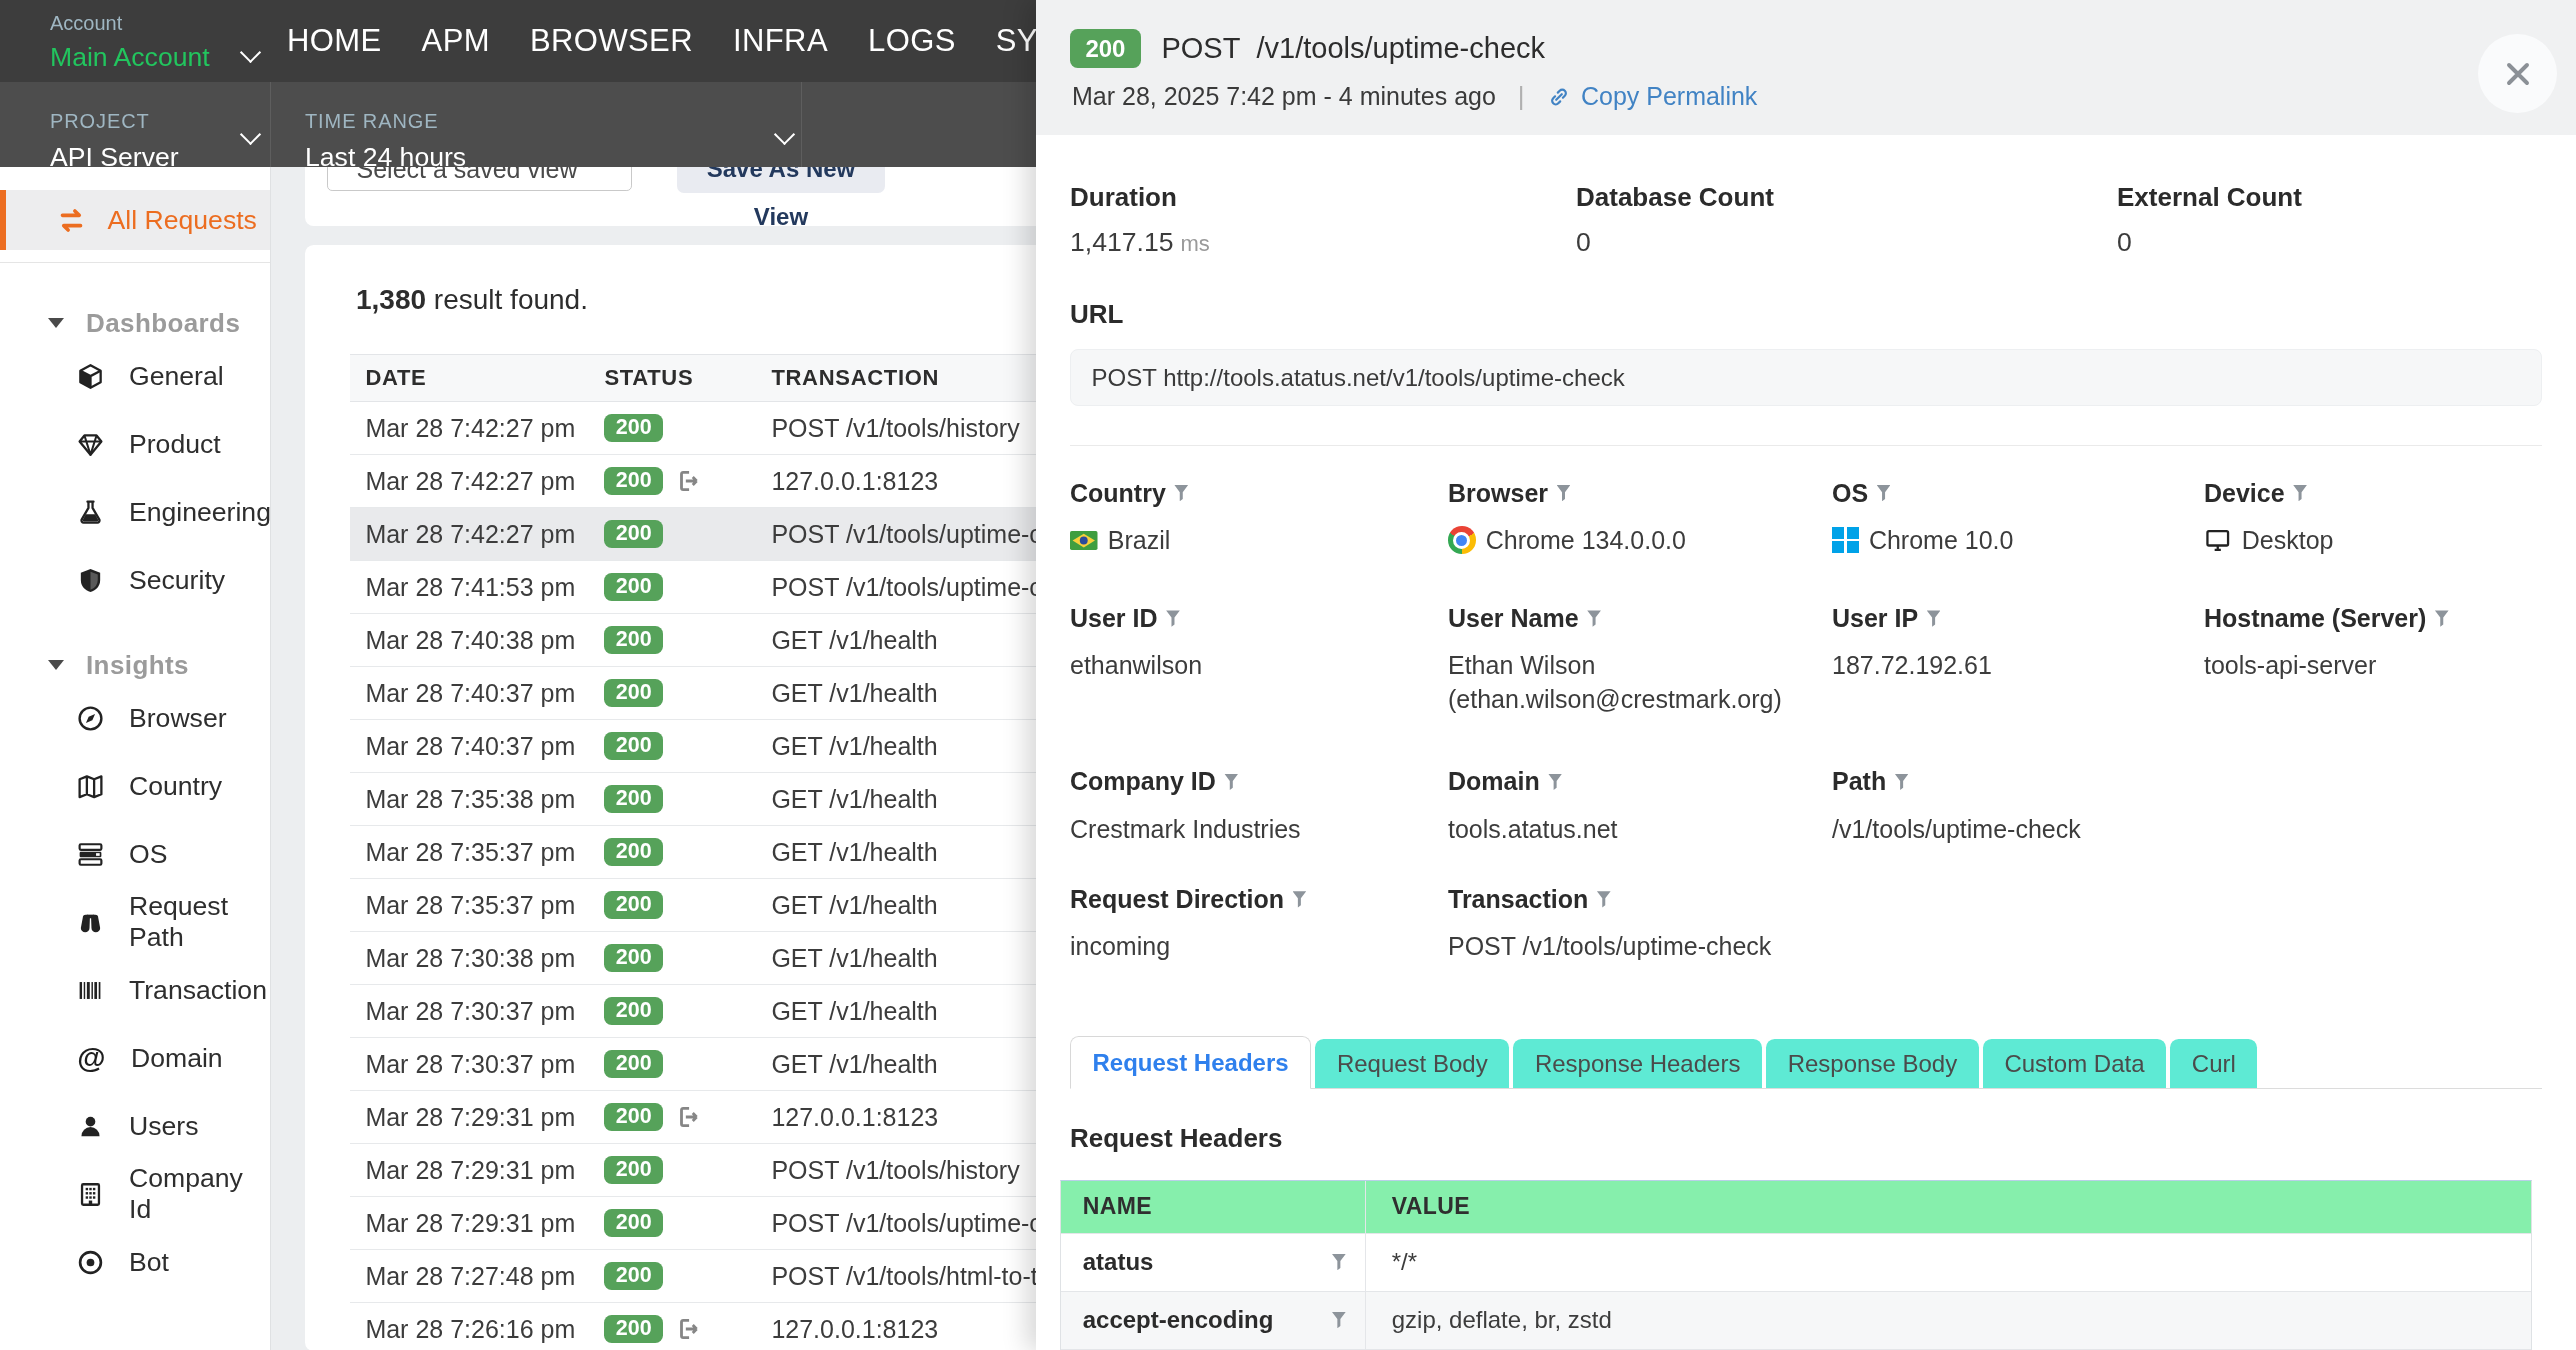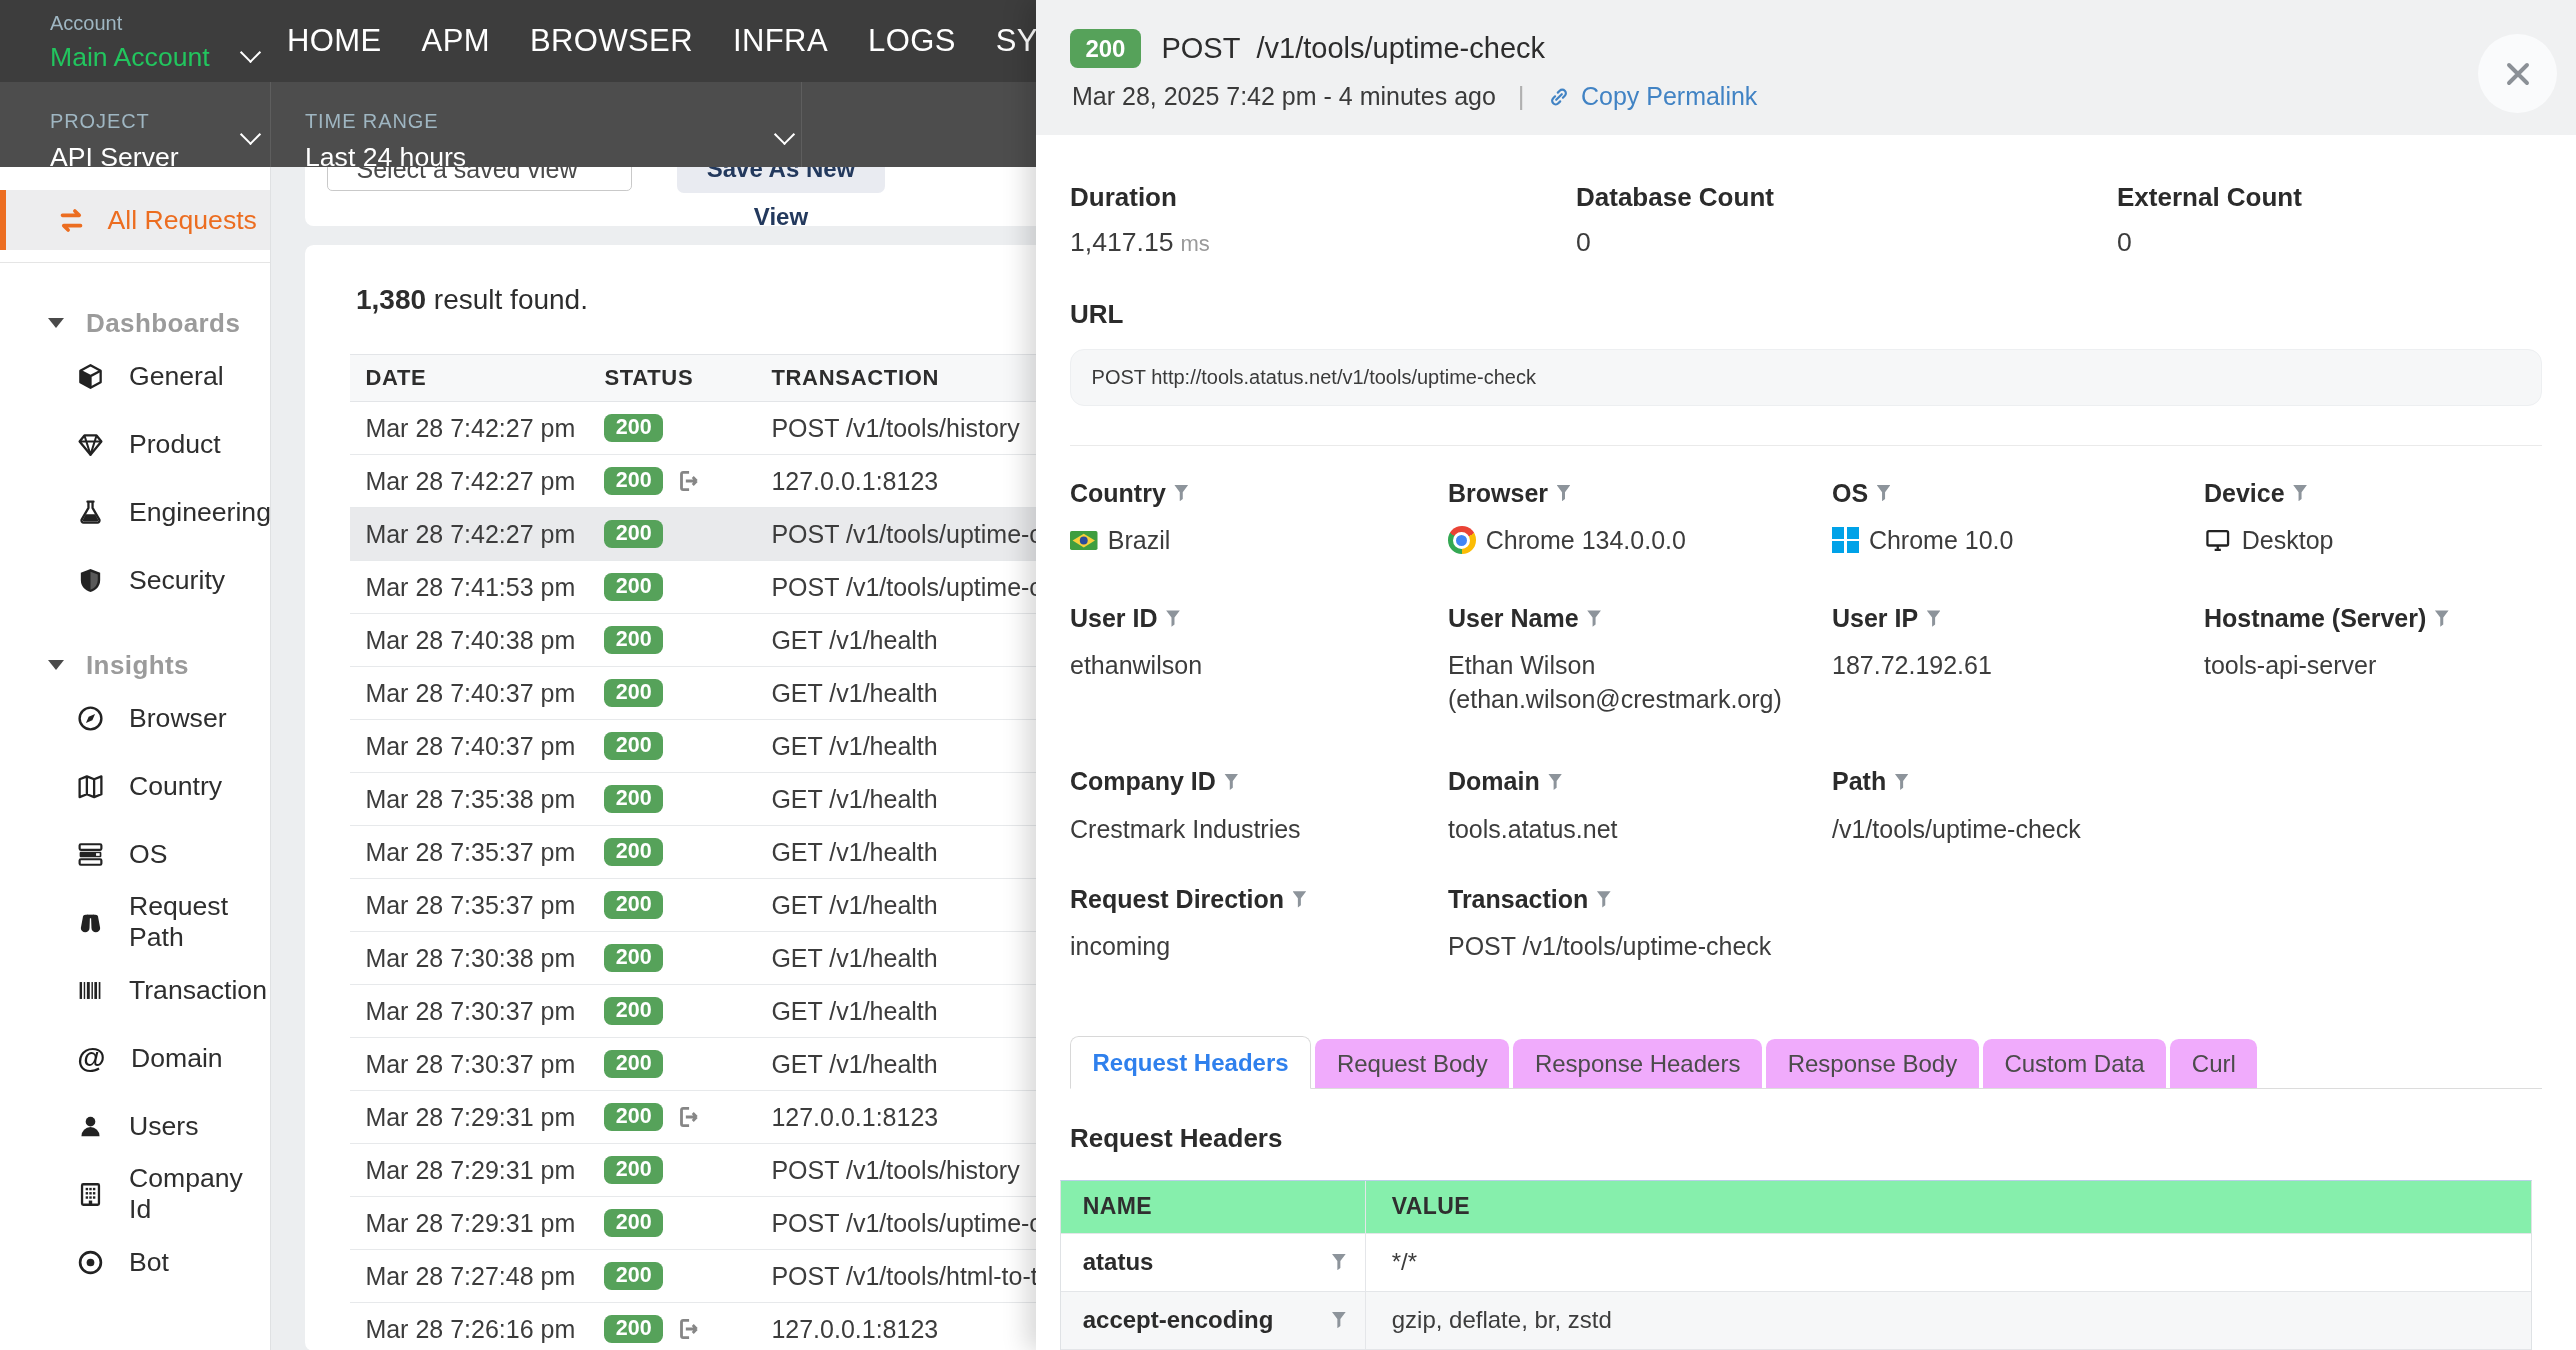--- a/index.html
+++ b/index.html
@@ -63,35 +63,35 @@
   .p-sep{color:#b0b0b0;margin:0 22px;font-size:26px;}
   .p-link{color:#4183c4;display:flex;align-items:center;gap:10.3px;}
   .p-close{position:absolute;right:19px;top:34px;width:79px;height:79px;border-radius:50%;background:#fafbfc;display:flex;align-items:center;justify-content:center;}
   .p-body{padding:0 34px;}
   .stats{display:grid;grid-template-columns:506px 541px auto;margin-top:47px;}
   .stat .lbl{font-size:26px;font-weight:bold;color:#2b2b2b;}
   .stat .val{font-size:26.6px;color:#3c3c3c;margin-top:13.7px;}
   .stat .unit{font-size:22px;color:#9a9a9a;margin-left:6.9px;}
   .url-sec{margin-top:41px;}
   .url-sec .lbl{font-size:26px;font-weight:bold;color:#2b2b2b;}
-  .url-box{margin-top:19px;height:55px;background:#f6f7f8;border:0.9px solid #edeff1;border-radius:14px;line-height:55px;padding:0 20.6px;font-size:20px;color:#3a3a3a;}
+  .url-box{margin-top:19px;height:55px;background:#f6f7f8;border:0.9px solid #edeff1;border-radius:8px;line-height:55px;padding:0 20.6px;font-size:24px;color:#3a3a3a;}
   .p-divider{margin-top:39px;border-top:0.9px solid #eaeaea;}
   .fgrid{display:grid;grid-template-columns:378px 384px 372px auto;}
   .fg1{margin-top:33px;} .fg2{margin-top:47px;} .fg3{margin-top:51px;} .fg4{margin-top:39px;}
   .field .flabel{font-size:25px;font-weight:bold;color:#2b2b2b;display:flex;align-items:center;}
   .funnel{display:inline-block;width:13.7px;height:16.3px;background:#8d949b;clip-path:polygon(0 0,100% 0,61% 44%,61% 86%,39% 100%,39% 44%);margin-left:8.6px;}
   .field .fvalue{margin-top:15.4px;font-size:25px;color:#3c3c3c;display:flex;align-items:center;gap:10.3px;max-width:360px;overflow-wrap:anywhere;line-height:34px;}
   .chrome-icon{width:27.5px;height:27.5px;border-radius:50%;background:conic-gradient(from 60deg,#fbbc05 0 120deg,#34a853 120deg 240deg,#ea4335 240deg 360deg);display:inline-flex;align-items:center;justify-content:center;flex:0 0 auto;}
   .chrome-core{width:11px;height:11px;border-radius:50%;background:#4285f4;border:3.4px solid #fff;}
   .win-icon{display:inline-grid;grid-template-columns:12px 12px;gap:2.6px;flex:0 0 auto;}
   .win-icon i{height:12px;background:#00a2e8;display:block;}
 
   
   .tabs{margin-top:73px;display:flex;border-bottom:1.7px solid #dcdcdc;align-items:flex-end;}
-  .tab{height:49px;line-height:49px;padding:0 21.5px;background:#f0abfc;color:#4b4b4b;font-size:24px;border-radius:8.6px 8.6px 0 0;margin-right:4.3px;}
+  .tab{height:49px;line-height:49px;padding:0 21.5px;background:#5eead4;color:#4b4b4b;font-size:24px;border-radius:8.6px 8.6px 0 0;margin-right:4.3px;}
   .tab.active{background:#fff;color:#2f80ed;font-weight:bold;border:1.7px solid #d8d8d8;border-bottom:1.7px solid #fff;margin-bottom:-1.7px;height:51px;line-height:51px;}
   .sec-title{margin:34px 0 0 0;font-size:26px;font-weight:bold;color:#2b2b2b;}
 
   
   .htable{margin:26px 10.3px 0 -10.3px;border:0.9px solid #dfe2e5;border-top:0.9px solid #b9cfe8;}
   .h-head{display:flex;height:52px;background:#86efac;align-items:center;font-size:23px;font-weight:bold;color:#2f2f2f;letter-spacing:0.4px;border-bottom:0.9px solid #e4e6e9;}
   .h-name{width:305px;padding-left:22px;box-sizing:border-box;border-right:0.9px solid #e4e6e9;align-self:stretch;display:flex;align-items:center;}
   .h-val{flex:1;padding-left:26px;}
   .hrow{display:flex;height:57px;align-items:center;font-size:24px;color:#3c3c3c;border-bottom:0.9px solid #e4e6e9;}
   .hrow:nth-child(odd){background:#f6f7f8;}

